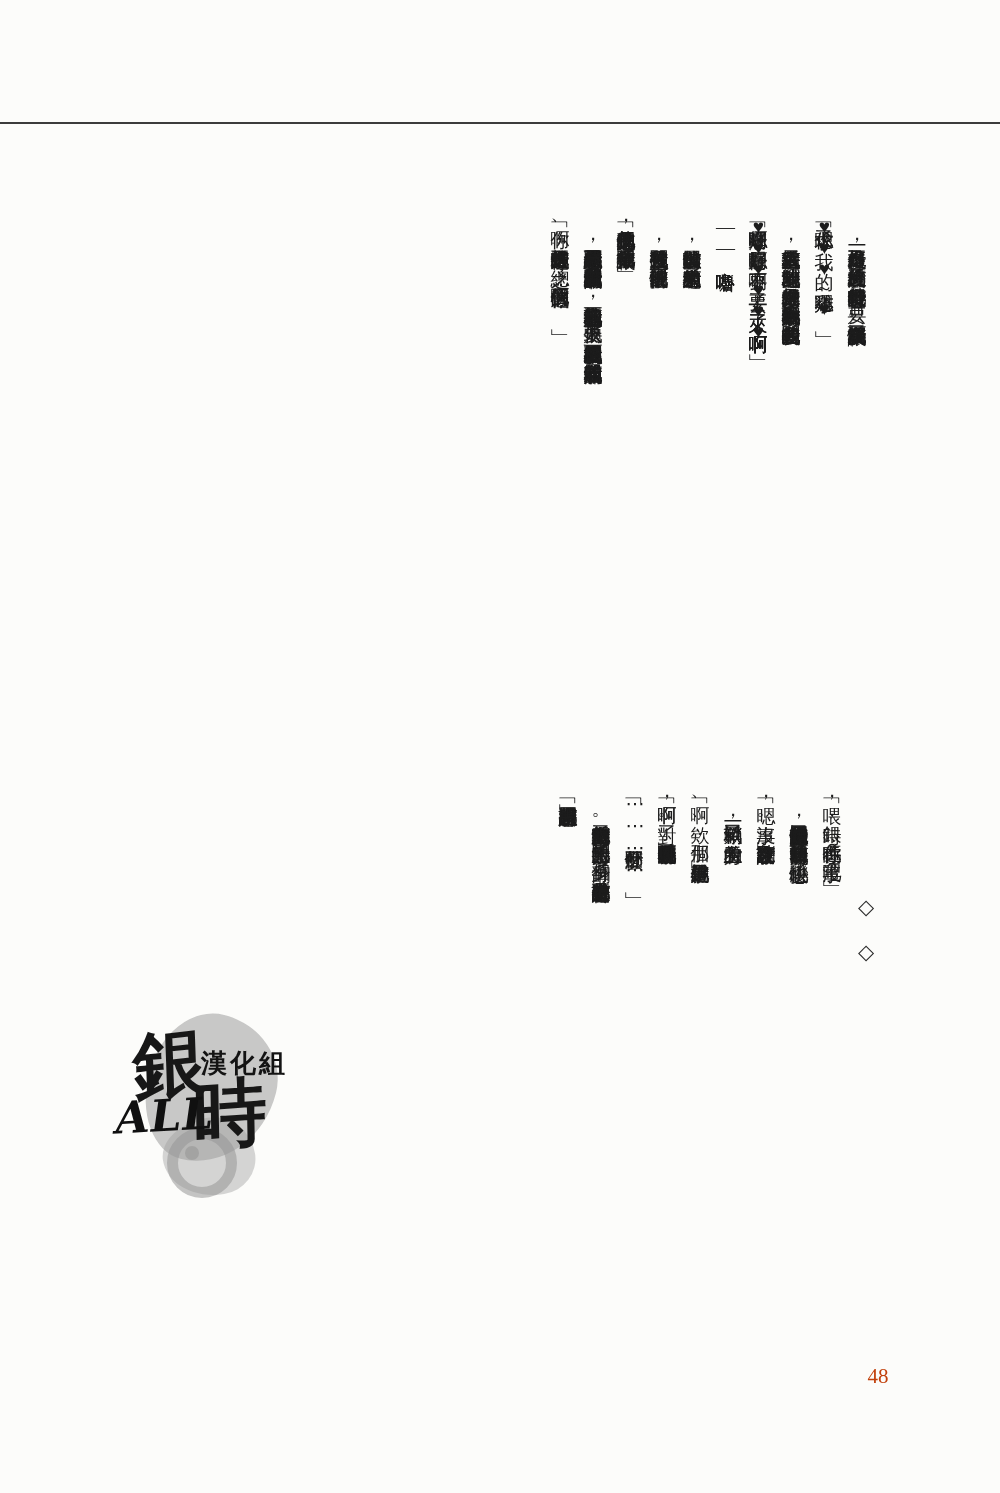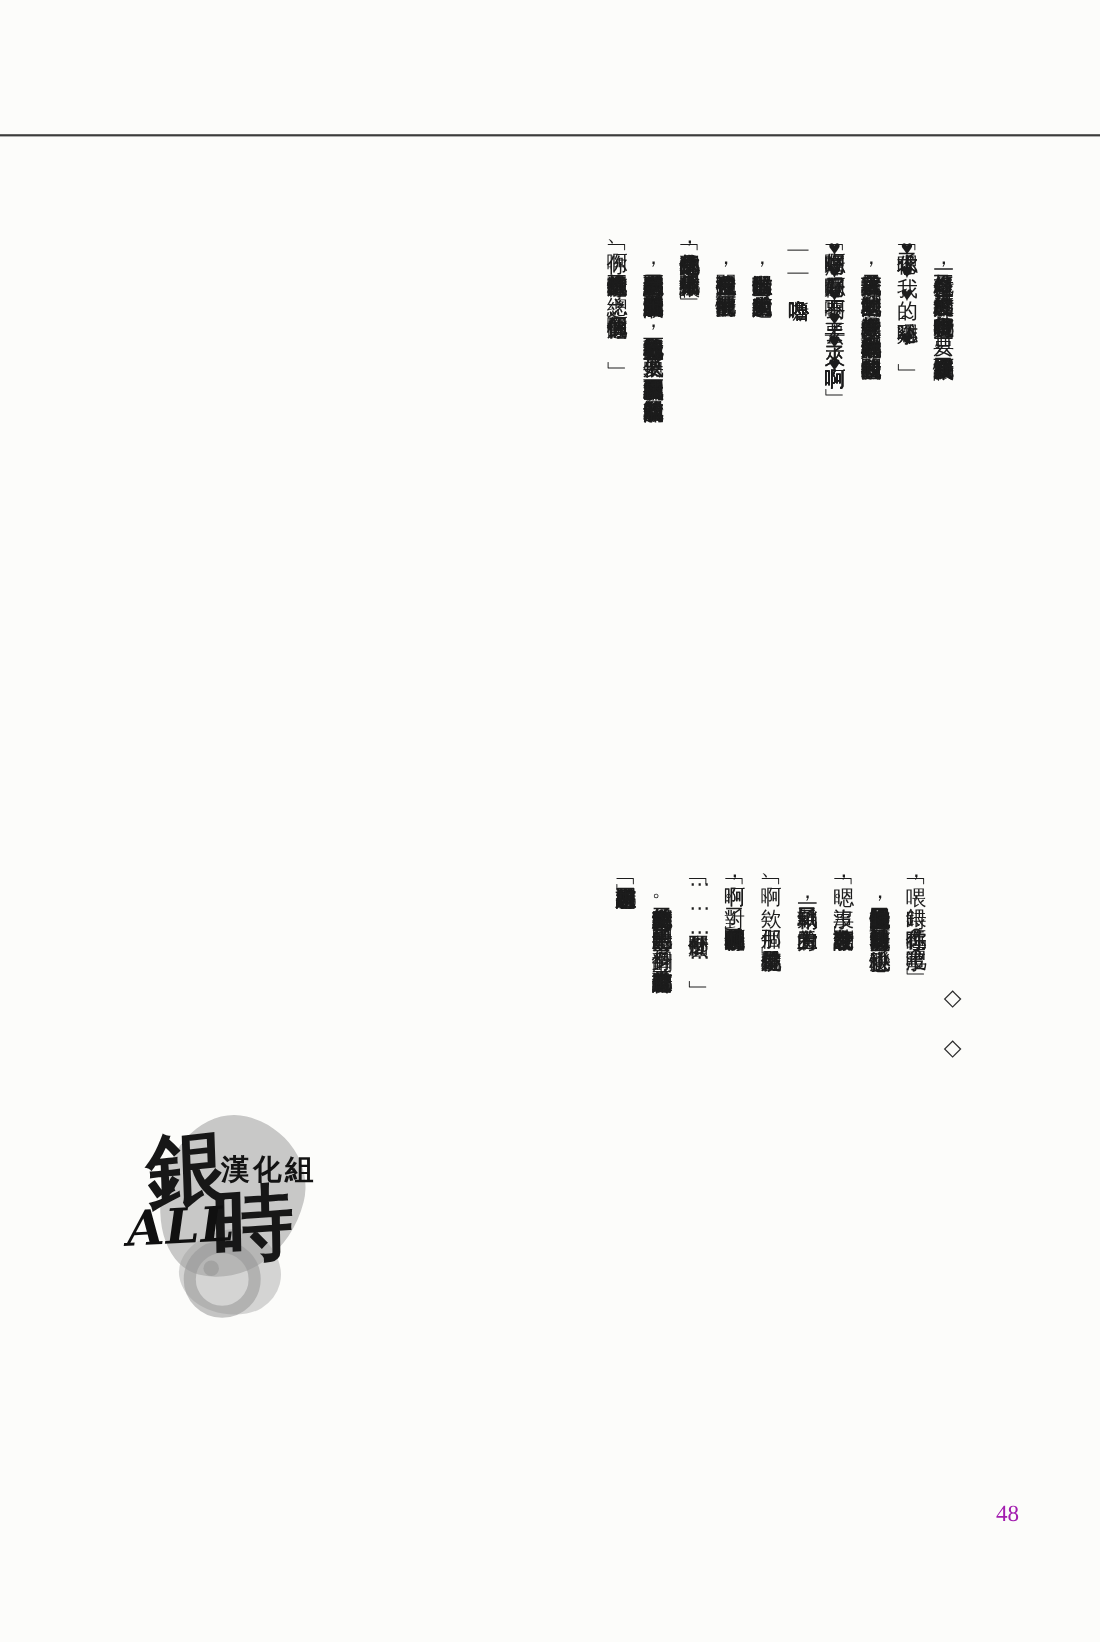--- a/index.html
+++ b/index.html
@@ -70,22 +70,22 @@
     font-family:Liberation Mono, monospace;color:#131313;
   }
   .wm-all{
     position:absolute;left:30px;top:90px;
     font-size:44px;font-weight:bold;font-style:italic;
     font-family:"DejaVu Serif","Liberation Serif",serif;
     letter-spacing:1px;color:#101010;
     transform:rotate(-3deg);
   }
   #page-number{
-    position:absolute;left:896px;top:1364px;width:40px;
-    font-size:21px;text-align:center;color:#a21caf;
+    position:absolute;left:858px;top:1364px;width:40px;
+    font-size:21px;text-align:center;color:#c2410c;
     font-family:"Liberation Serif","DejaVu Serif",serif;
   }
 </style>
 </head>
 <body>
 
 <div id="page">
 
   <div class="top-rule"></div>
 

